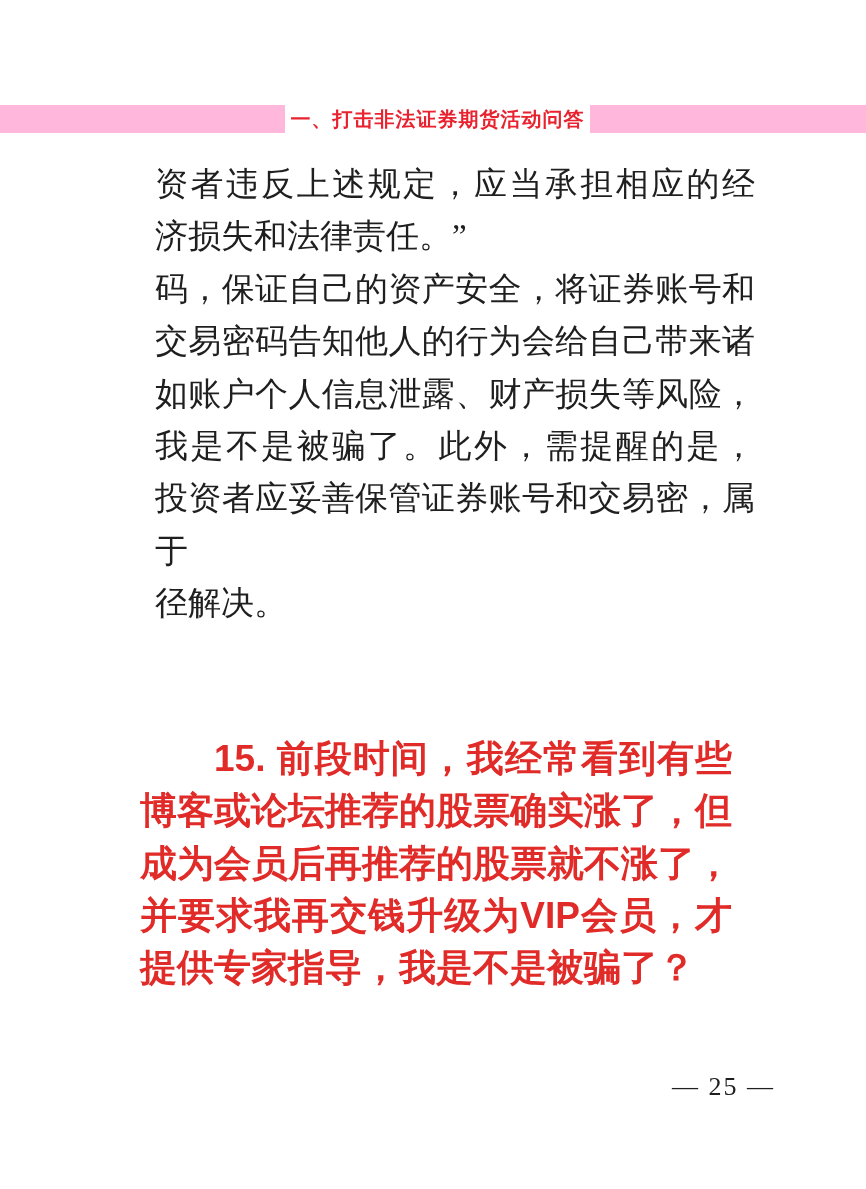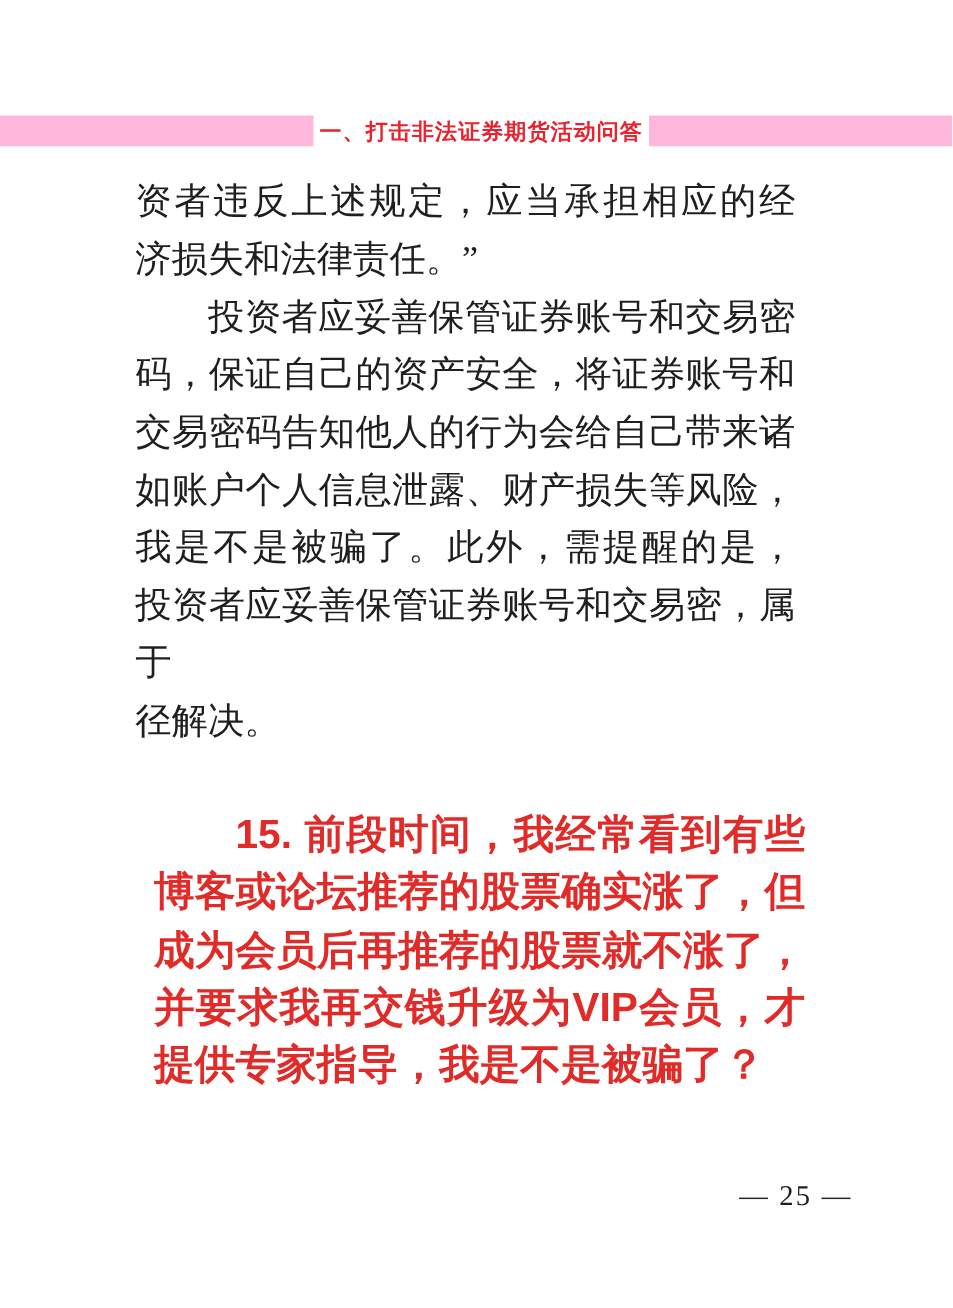--- a/index.html
+++ b/index.html
@@ -45,21 +45,21 @@
     font-size: 20px;
     letter-spacing: 1px;
     color: var(--title-red);
     white-space: nowrap;
   }
 
   
   .body-text {
     position: absolute;
     top: 158px;
-    left: 123px;
+    left: 155px;
     width: 600px;
     color: var(--body-ink);
     font-size: 33px;
     line-height: 52.4px;
   }
   .line { display: block; white-space: nowrap; }
   .line.justify {
     white-space: normal;
     text-align: justify;
     text-align-last: justify;
@@ -101,21 +101,20 @@
     <div class="header-bar left"></div>
     <div class="header-title">一、打击非法证券期货活动问答</div>
     <div class="header-bar right"></div>
   </div>
 
   <div class="body-text">
 
     <div class="line justify">资者违反上述规定，应当承担相应的经</div>
     <div class="line">济损失和法律责任。”</div>
 
-    <div class="line justify indent-body">投资者应妥善保管证券账号和交易密</div>
     <div class="line justify">码，保证自己的资产安全，将证券账号和</div>
     <div class="line justify">交易密码告知他人的行为会给自己带来诸</div>
     <div class="line justify">如账户个人信息泄露、财产损失等风险，</div>
     <div class="line justify">我是不是被骗了。此外，需提醒的是，</div>
     <div class="line justify">投资者应妥善保管证券账号和交易密，属于</div>
     <div class="line">径解决。</div>
   </div>
 
   <div class="question-text">
     <div class="line justify indent-q">15. 前段时间，我经常看到有些</div>

